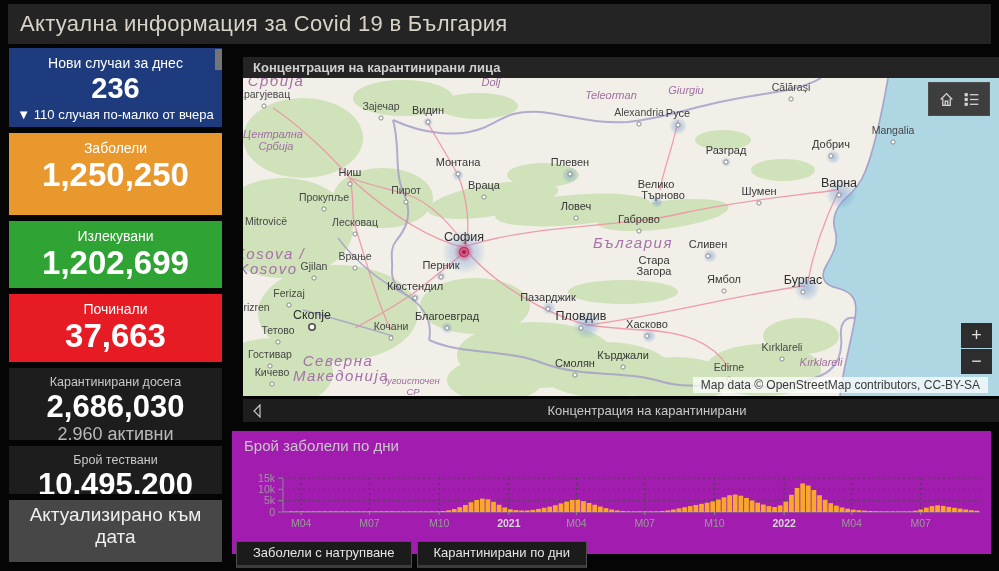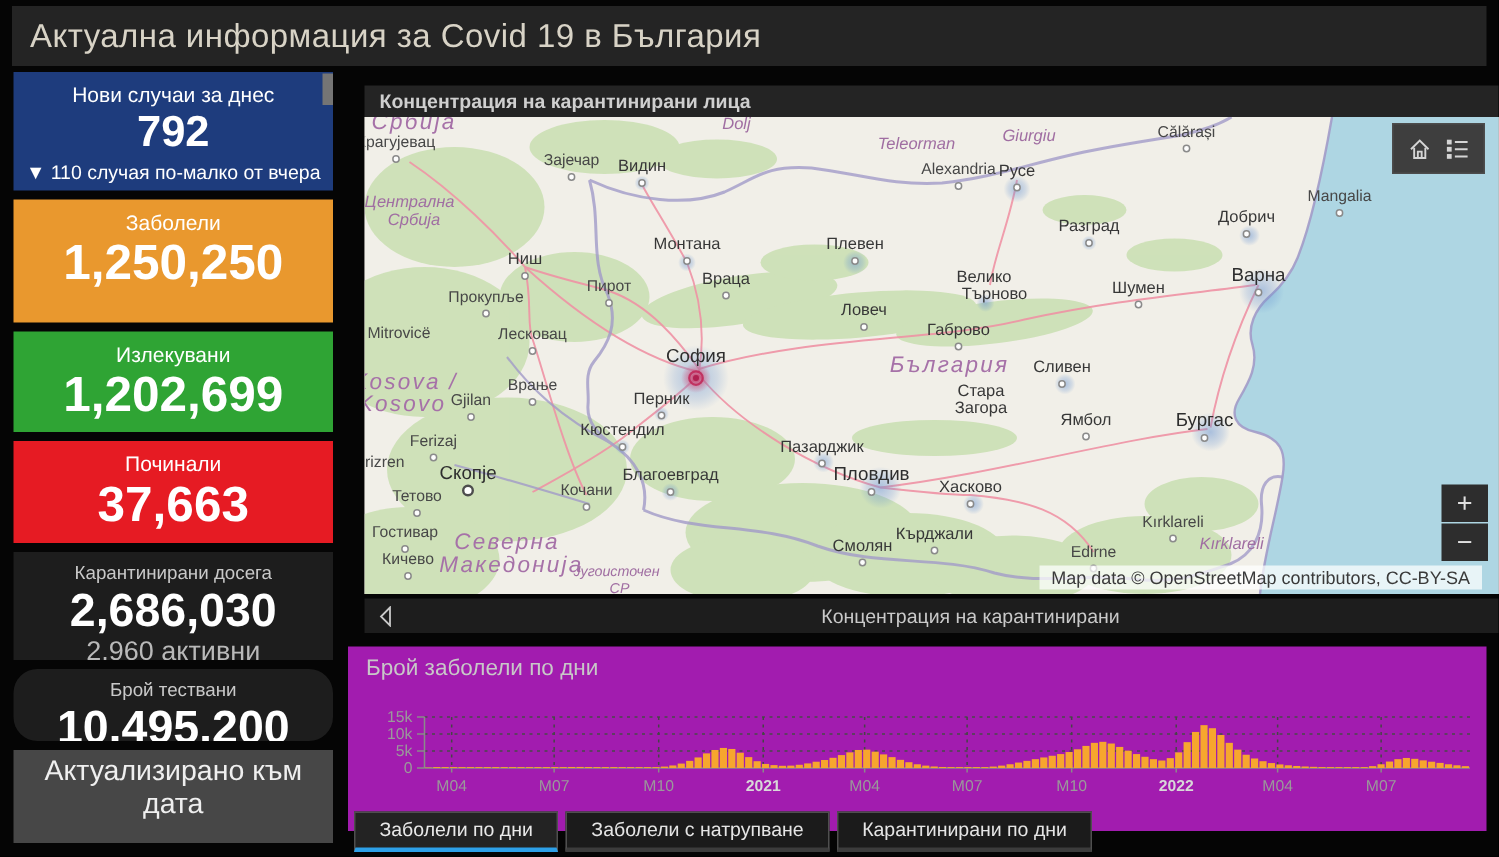--- a/index.html
+++ b/index.html
@@ -19,21 +19,21 @@
   .card-title { font-size:14px; padding-top:7px; }
   .card-value { font-size:33px; font-weight:700; line-height:1.15; }
   .card-sub { font-size:13px; }
   .card0 { background:#1e3c7d; height:82px; }
   .card0 .card-value { font-size:29px; padding-top:1px; }
   .card0 .card-sub { padding-top:2px; }
   .card1 { background:#e9982e; height:85px; }
   .card2 { background:#2fa434; height:70px; }
   .card3 { background:#e61b23; height:70px; }
   .card4 { background:#1d1d1d; height:75px; }
-  .card5 { background:#1d1d1d; height:50px;border-radius:16px; }
+  .card5 { background:#1d1d1d; height:50px; }
   .card4 .card-title, .card5 .card-title { color:#c9c9c9; font-size:12.5px; }
   .card4 .card-value, .card5 .card-value { font-size:31px; }
   .card4 .card-sub { font-size:18px; color:#b9b9b9; }
   .card6 { background:#474747; height:64px; padding-top:4px; }
   .card6 .card-title { font-size:19px; color:#efefef; padding-top:0; }
   .scroll-thumb { position:absolute; right:0; top:1px; width:7px; height:21px; background:#757575; }
 
   
   .panel-header { height:21px; background:#242424; color:#cfcfcf; font-size:13px;
     font-weight:700; padding:3px 10px; }
@@ -84,21 +84,21 @@
 
 <div class="page">
 
   <header class="titlebar">
     <span>Актуална информация за Covid 19 в България</span>
   </header>
 
   <aside class="sidebar">
     <div class="card card0">
       <div class="card-title">Нови случаи за днес</div>
-      <div class="card-value">792</div>
+      <div class="card-value">236</div>
       <div class="card-sub">
         <span>▼</span>
         <span>110 случая по-малко от вчера</span>
       </div>
     </div>
     <div class="card card1">
       <div class="card-title">Заболели</div>
       <div class="card-value">1,250,250</div>
     </div>
     <div class="card card2">
@@ -529,18 +529,17 @@
           <text x="412.743" y="72" text-anchor="middle" class="">M07</text>
           <text x="482.443" y="72" text-anchor="middle" class="">M10</text>
           <text x="552.143" y="72" text-anchor="middle" class="yearlbl">2022</text>
           <text x="619.752" y="72" text-anchor="middle" class="">M04</text>
           <text x="688.755" y="72" text-anchor="middle" class="">M07</text>
         </g>
       </svg>
   </section>
 
   <nav class="tabs">
-    <div class="tab active">Заболели по дни</div>
     <div class="tab">Заболели с натрупване</div>
     <div class="tab">Карантинирани по дни</div>
   </nav>
 
 </div>
 
 </body></html>

